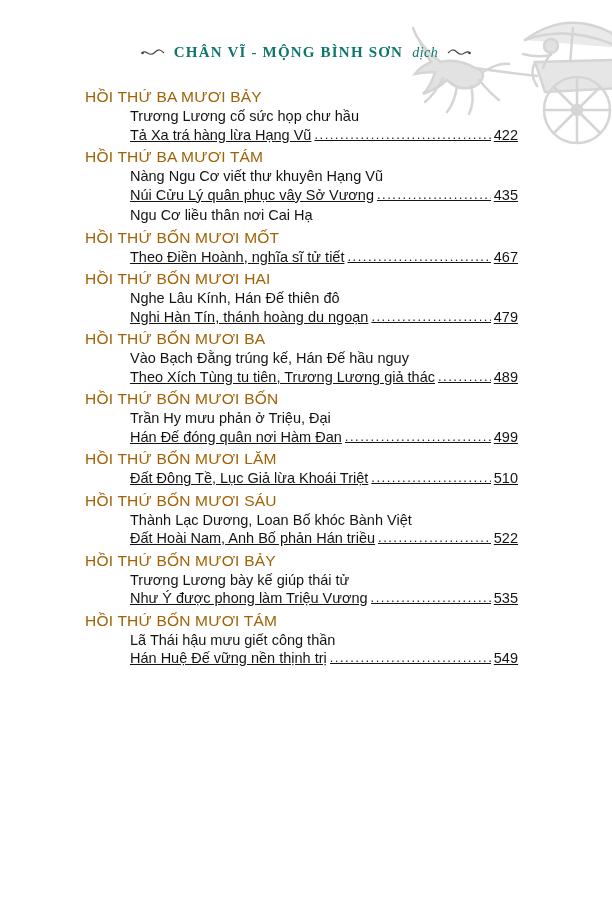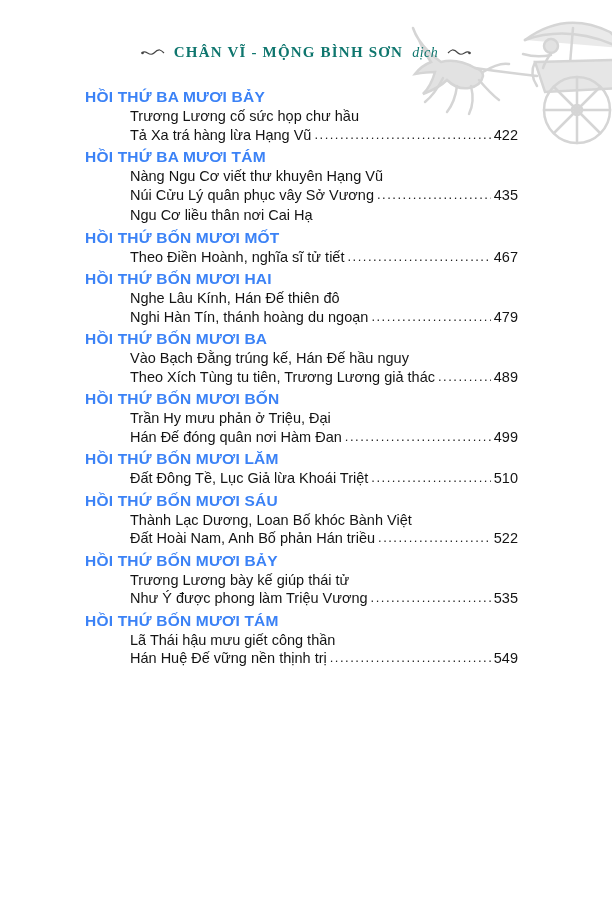--- a/index.html
+++ b/index.html
@@ -46,32 +46,32 @@
   
   .toc {
     position: absolute;
     top: 86px;
     left: 85px;
     width: 433px;
   }
   .chapter { margin-bottom: 2px; }
   .chapter-title {
     font-size: 15.5px;
-    font-weight: 700;
+    font-weight: 400;
     line-height: 21px;
-    color: #3b82f6;
+    color: #a16207;
     letter-spacing: 0.2px;
   }
   .chapter-line {
     font-size: 14.5px;
     line-height: 18.5px;
     padding-left: 45px;
     color: #141414;
   }
-  .line2 { display: flex; align-items: center; }
+  .line2 { display: flex; align-items: center; text-decoration: underline; }
   .line2 .line-text { white-space: nowrap; }
   .dots {
     flex: 1 1 auto;
     overflow: hidden;
     white-space: nowrap;
     margin: 0 3px 0 3px;
     color: #222222;
     font-size: 13px;
   }
   .dots::after {

